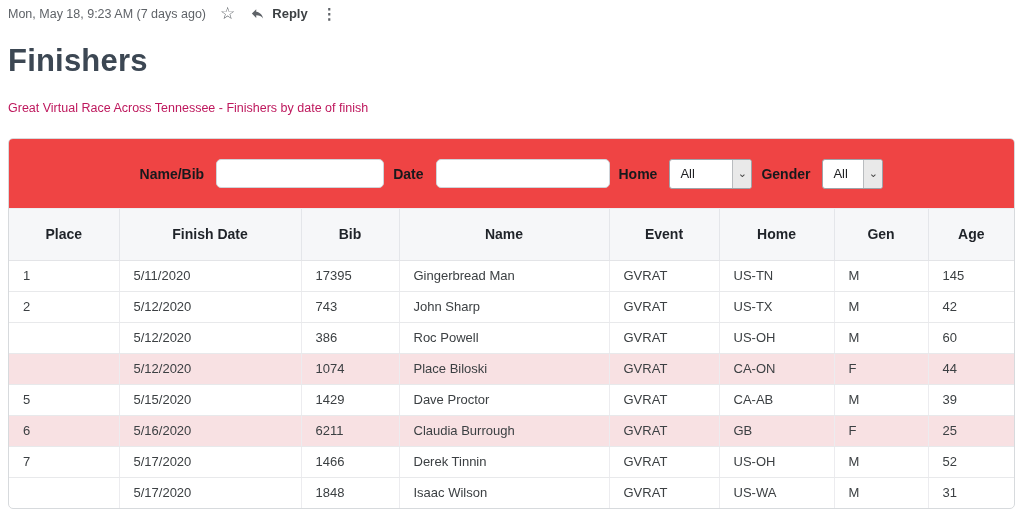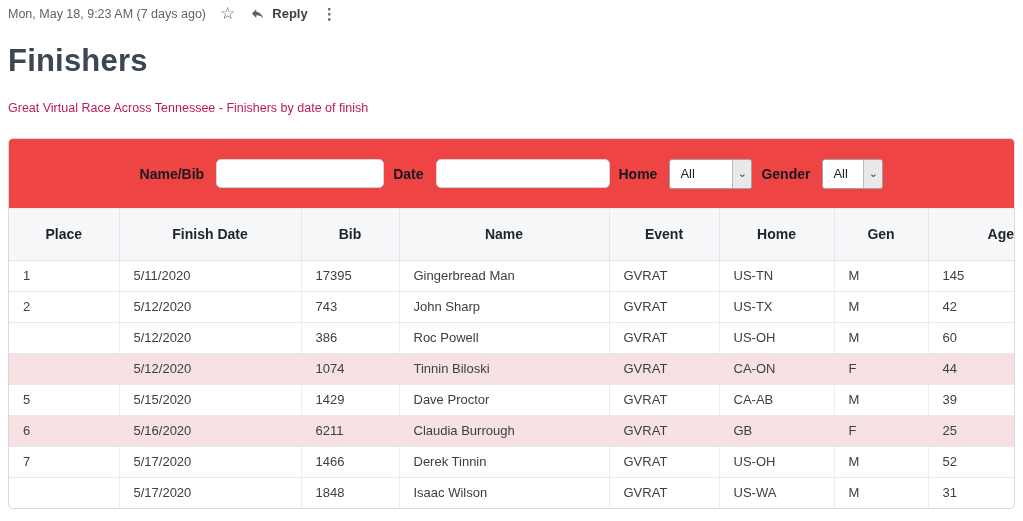--- a/index.html
+++ b/index.html
@@ -55,21 +55,21 @@
   }
   .select-home { width: 83px; }
   .select-gender { width: 61px; }
 
   
   table { width: 100%; border-collapse: collapse; table-layout: fixed; }
   thead th {
     height: 51px; background: #f6f7f9; font-size: 14px; font-weight: 700; color: #1f2329;
     text-align: center; border-right: 1px solid #e4e6ea; border-bottom: 1px solid #e3e4e7;
   }
-  thead th:last-child { border-right: none; text-align: right; }
+  thead th:last-child { border-right: none; }
   tbody td {
     height: 31px; font-size: 13px; color: #3c4043; padding-left: 14px;
     border-right: 1px solid #ececef; border-bottom: 1px solid #e8e9eb;
     white-space: nowrap; overflow: hidden;
   }
   tbody td:last-child { border-right: none; }
   tbody tr:last-child td { border-bottom: none; }
 </style>
 </head>
 <body>
@@ -163,21 +163,21 @@
           <td>Roc Powell</td>
           <td>GVRAT</td>
           <td>US-OH</td>
           <td>M</td>
           <td>60</td>
         </tr>
         <tr style="background: rgb(248, 225, 227);">
           <td></td>
           <td>5/12/2020</td>
           <td>1074</td>
-          <td>Tinnin Biloski</td>
+          <td>Place Biloski</td>
           <td>GVRAT</td>
           <td>CA-ON</td>
           <td>F</td>
           <td>44</td>
         </tr>
         <tr>
           <td>5</td>
           <td>5/15/2020</td>
           <td>1429</td>
           <td>Dave Proctor</td>

